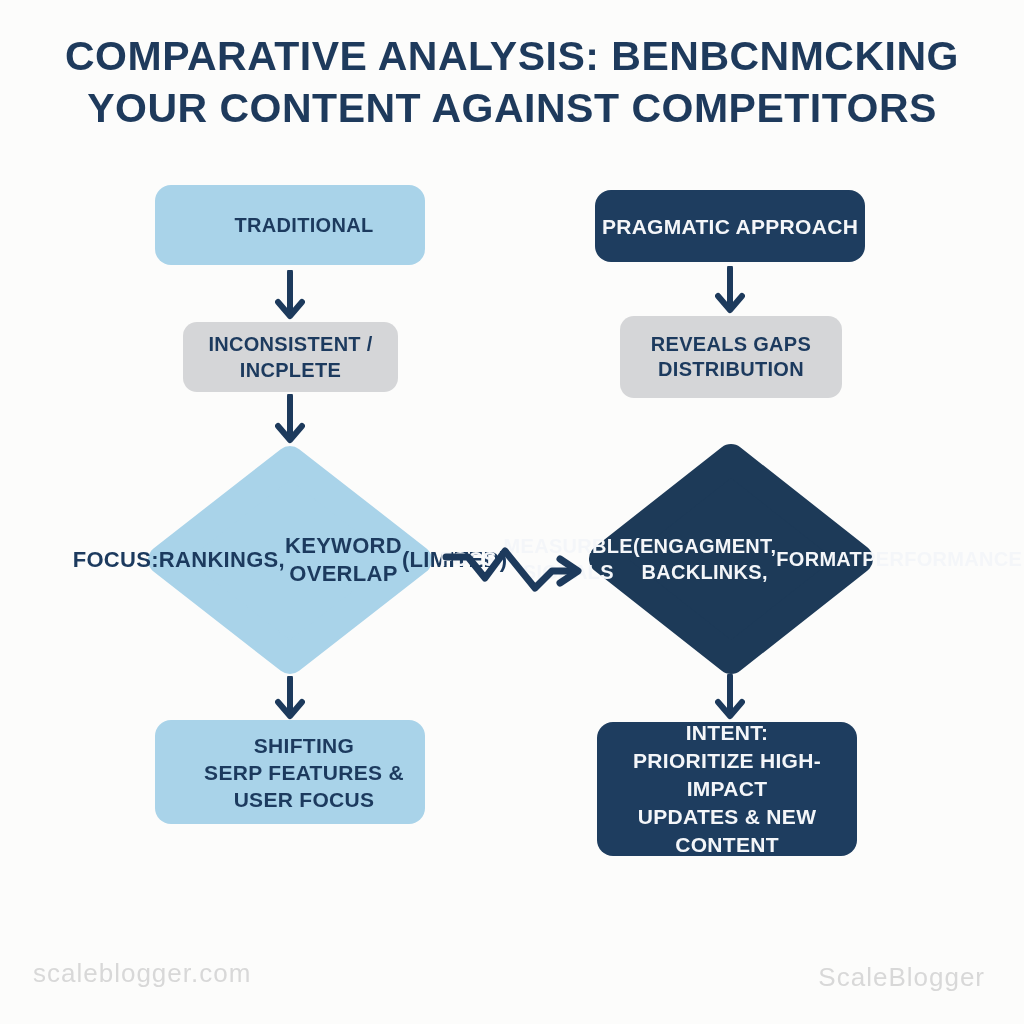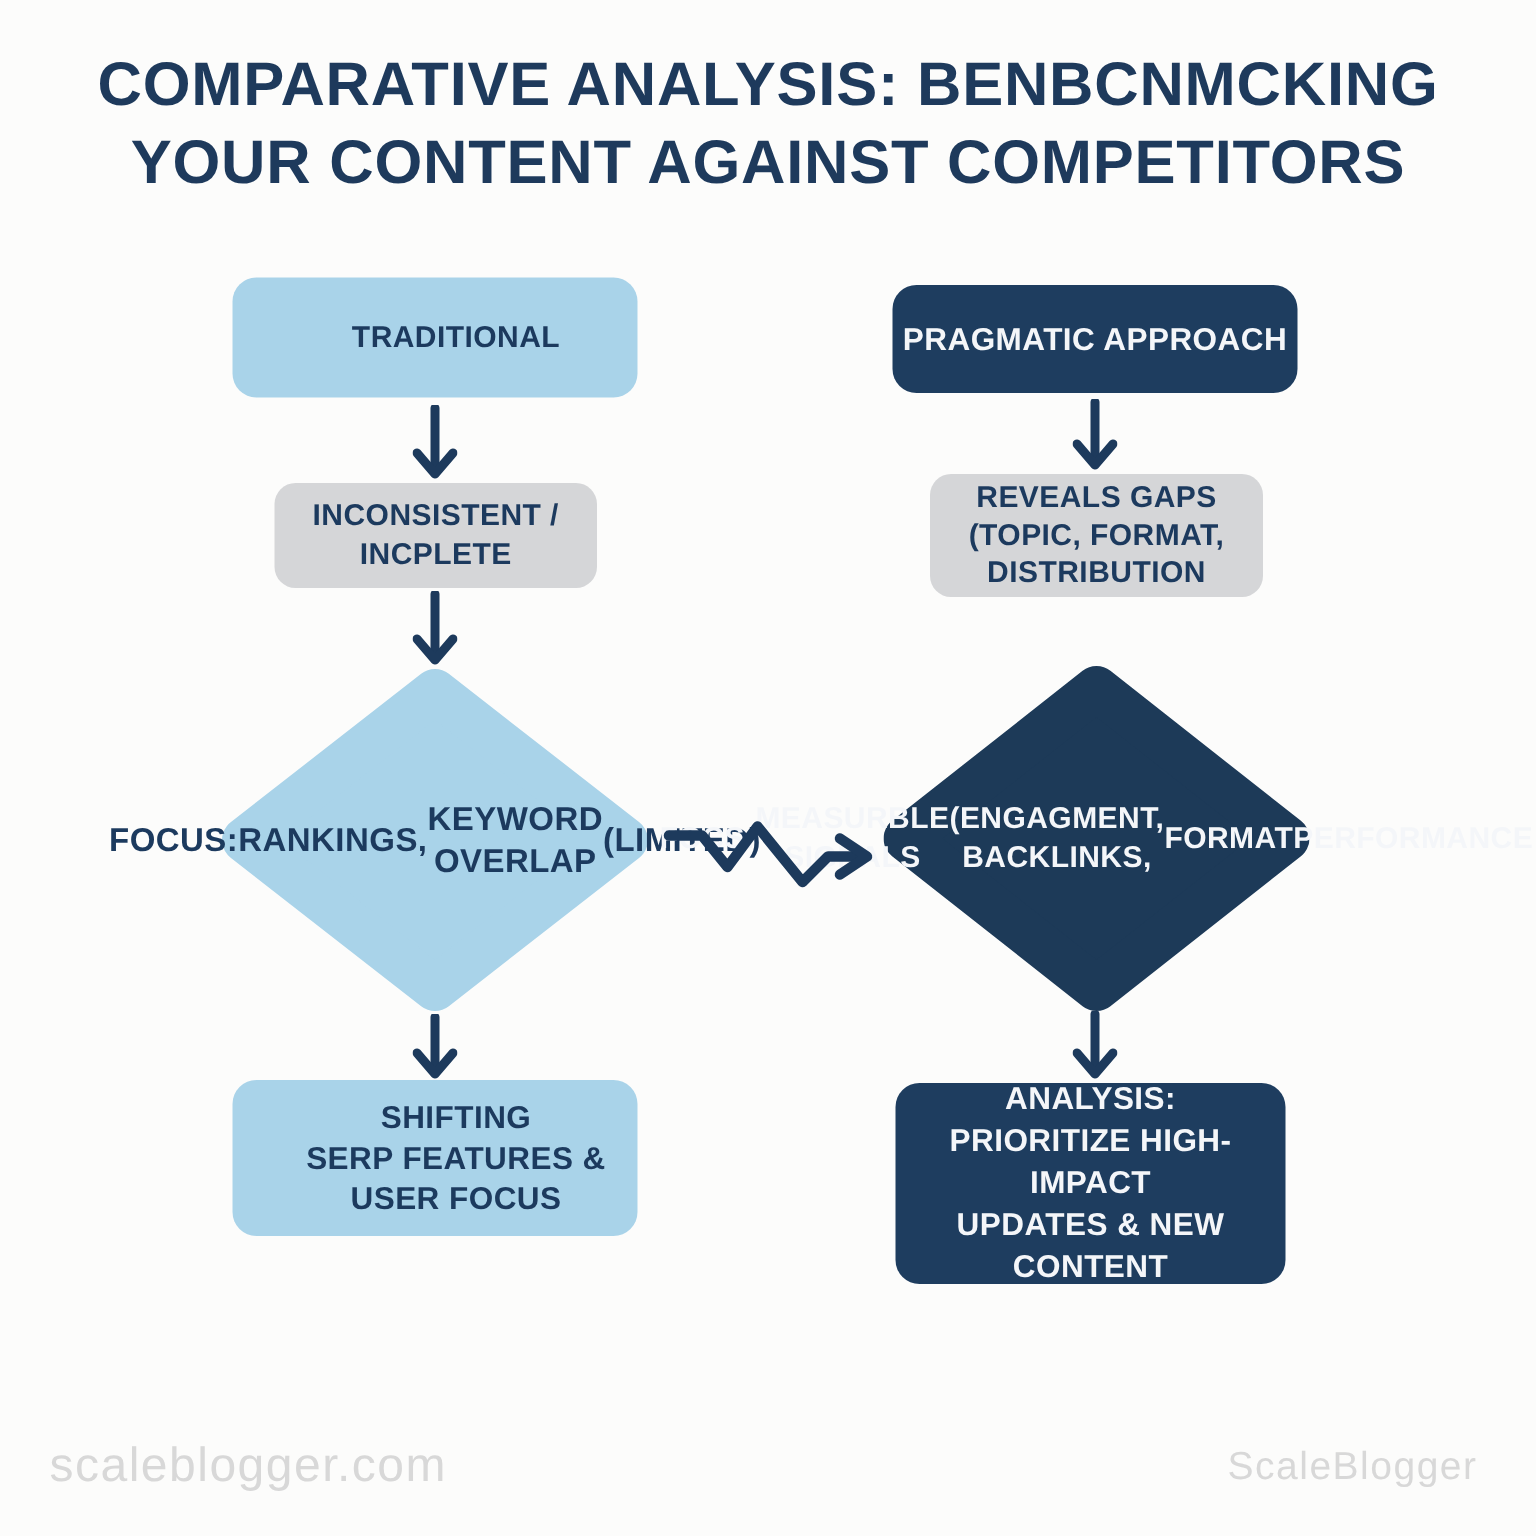--- a/index.html
+++ b/index.html
@@ -34,21 +34,21 @@
   .diamond-text{
     position:absolute;inset:0;display:flex;align-items:center;justify-content:center;
     text-align:center;font-weight:bold;
   }
   .diamond-text.light-d{color:var(--navy-text);font-size:22px;line-height:28px;letter-spacing:.3px;}
   .diamond-text.dark-d{color:var(--white-text);font-size:20px;line-height:26px;letter-spacing:.3px;}
   .arrow-svg{position:absolute;}
   .arrow-stroke{stroke:var(--arrow);stroke-width:6;fill:none;stroke-linecap:round;stroke-linejoin:round;}
   .zigzag-stroke{stroke:var(--arrow);stroke-width:7;fill:none;stroke-linecap:round;stroke-linejoin:round;}
   .watermark{position:absolute;color:var(--watermark);font-weight:normal;}
-  .wm-left{left:33px;top:958px;font-size:32px;letter-spacing:1px;}
+  .wm-left{left:33px;top:958px;font-size:26px;letter-spacing:1px;}
   .wm-right{right:39px;top:962px;font-size:26px;letter-spacing:1px;}
 </style>
 </head>
 <body>
 
 <div class="canvas">
 
   <div class="title">
     <div>COMPARATIVE ANALYSIS: BENBCNMCKING</div>
     <div>YOUR CONTENT AGAINST COMPETITORS</div>
@@ -109,21 +109,20 @@
   </div>
 
   <svg class="arrow-svg" style="left:715px;top:266px" width="30" height="48">
     <line class="arrow-stroke" x1="15" y1="2" x2="15" y2="42"></line>
     <polyline class="arrow-stroke" points="3,30 15,44 27,30"></polyline>
   </svg>
 
   <div class="node box gray" style="left:620px;top:316px;width:222px;height:82px">
     <div class="lines fs20" style="line-height:25px">
         <div>REVEALS GAPS</div>
-        <div>(TOPIC, FORMAT,</div>
         <div>DISTRIBUTION</div>
       </div>
   </div>
 
   <div class="diamond-wrap" style="left:589px;top:444px;width:284px;height:230px">
     <svg class="diamond-svg" viewBox="0 0 284 230">
       <polygon points="142,15 269,115 142,215 15,115" style="fill:var(--diamond-navy);stroke:var(--diamond-navy)" stroke-width="30" stroke-linejoin="round"></polygon>
     </svg>
     <div class="diamond-text dark-d lines">
         <div>FOCS:</div>
@@ -134,21 +133,21 @@
       </div>
   </div>
 
   <svg class="arrow-svg" style="left:715px;top:674px" width="30" height="46">
     <line class="arrow-stroke" x1="15" y1="2" x2="15" y2="40"></line>
     <polyline class="arrow-stroke" points="3,28 15,42 27,28"></polyline>
   </svg>
 
   <div class="node box dark" style="left:597px;top:722px;width:260px;height:134px">
     <div class="lines fs21" style="line-height:28px">
-        <div>ANALYSIS:</div>
+        <div>INTENT:</div>
         <div>PRIORITIZE HIGH-IMPACT</div>
         <div>UPDATES &amp; NEW</div>
         <div>CONTENT</div>
       </div>
   </div>
 
   <svg class="arrow-svg" style="left:438px;top:535px" width="150" height="70">
     <polyline class="zigzag-stroke" points="8,22 30,22 47,43 67,16 97,53 114,36 136,36"></polyline>
     <polyline class="zigzag-stroke" points="122,24 140,36 122,48"></polyline>
   </svg>

